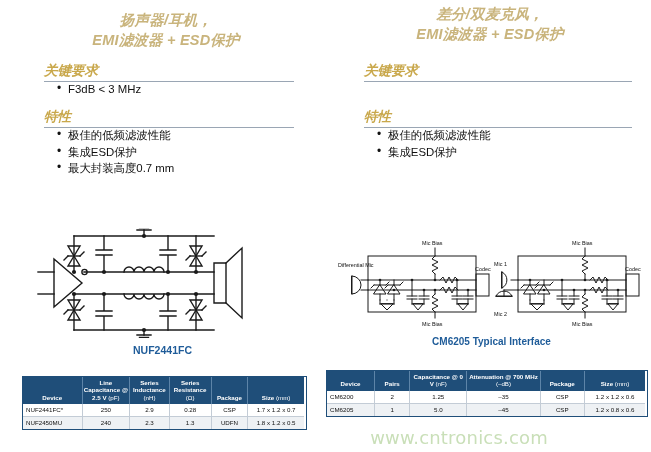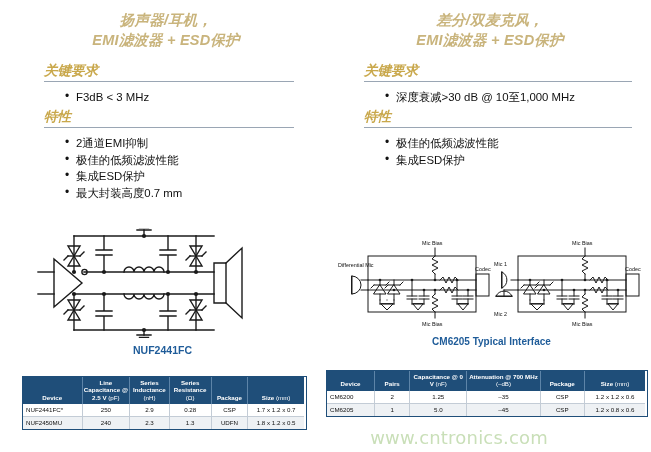--- a/index.html
+++ b/index.html
@@ -37,39 +37,39 @@
     font-style: italic;
     font-weight: 600;
     font-size: 14.5px;
     line-height: 20px;
     text-align: center;
     letter-spacing: .2px;
   }
   .title .l1 { display: block; }
   .title .l2 { display: block; }
   .col-left .title  { position: absolute; top: 10px; left: 18px; width: 296px; }
-  .col-right .title { position: absolute; top: 10px; left: 14px; width: 300px; }
+  .col-right .title { position: absolute; top: 4px; left: 14px; width: 300px; }
 
   
   .sec-head {
     color: #c9a84c;
     font-size: 13.5px;
     font-weight: 700;
     padding-bottom: 1px;
     border-bottom: 1px solid #9aa6b4;
     font-style: italic;
   }
   .col-left  .sec-key  { position: absolute; top: 62px; left: 44px; width: 250px; }
   .col-left  .sec-feat { position: absolute; top: 108px; left: 44px; width: 250px; }
   .col-right .sec-key  { position: absolute; top: 62px; left: 38px; width: 268px; }
   .col-right .sec-feat { position: absolute; top: 108px; left: 38px; width: 268px; }
 
   ul.bullets {
     list-style: none;
-    margin: 8px;
+    margin: 0;
     padding: 0;
     font-size: 11.4px;
     line-height: 15.5px;
     color: #111;
   }
   ul.bullets li {
     position: relative;
     padding-left: 12px;
     margin-bottom: 1px;
   }
@@ -164,21 +164,20 @@
       <span class="l2">EMI滤波器 + ESD保护</span>
     </div>
 
     <div class="sec-head sec-key">关键要求</div>
     <ul class="bullets list-key">
       <li>F3dB &lt; 3 MHz</li>
     </ul>
 
     <div class="sec-head sec-feat">特性</div>
     <ul class="bullets list-feat">
-      <li>2通道EMI抑制</li>
       <li>极佳的低频滤波性能</li>
       <li>集成ESD保护</li>
       <li>最大封装高度0.7 mm</li>
     </ul>
 
     <div class="schematic">
       <svg width="260" height="110" viewBox="0 0 260 110">
         <g stroke="#1a1a1a" stroke-width="1.4" fill="none" stroke-linecap="square">
 
           <path d="M38 8 H178"></path>
@@ -312,23 +311,20 @@
   </div>
 
   <div class="col col-right">
 
     <div class="title">
       <span class="l1">差分/双麦克风，</span>
       <span class="l2">EMI滤波器 + ESD保护</span>
     </div>
 
     <div class="sec-head sec-key">关键要求</div>
-    <ul class="bullets list-key">
-      <li>深度衰减&gt;30 dB @ 10至1,000 MHz</li>
-    </ul>
 
     <div class="sec-head sec-feat">特性</div>
     <ul class="bullets list-feat">
       <li>极佳的低频滤波性能</li>
       <li>集成ESD保护</li>
     </ul>
 
     <div class="schematic">
       <svg width="320" height="95" viewBox="0 0 320 95">
 

